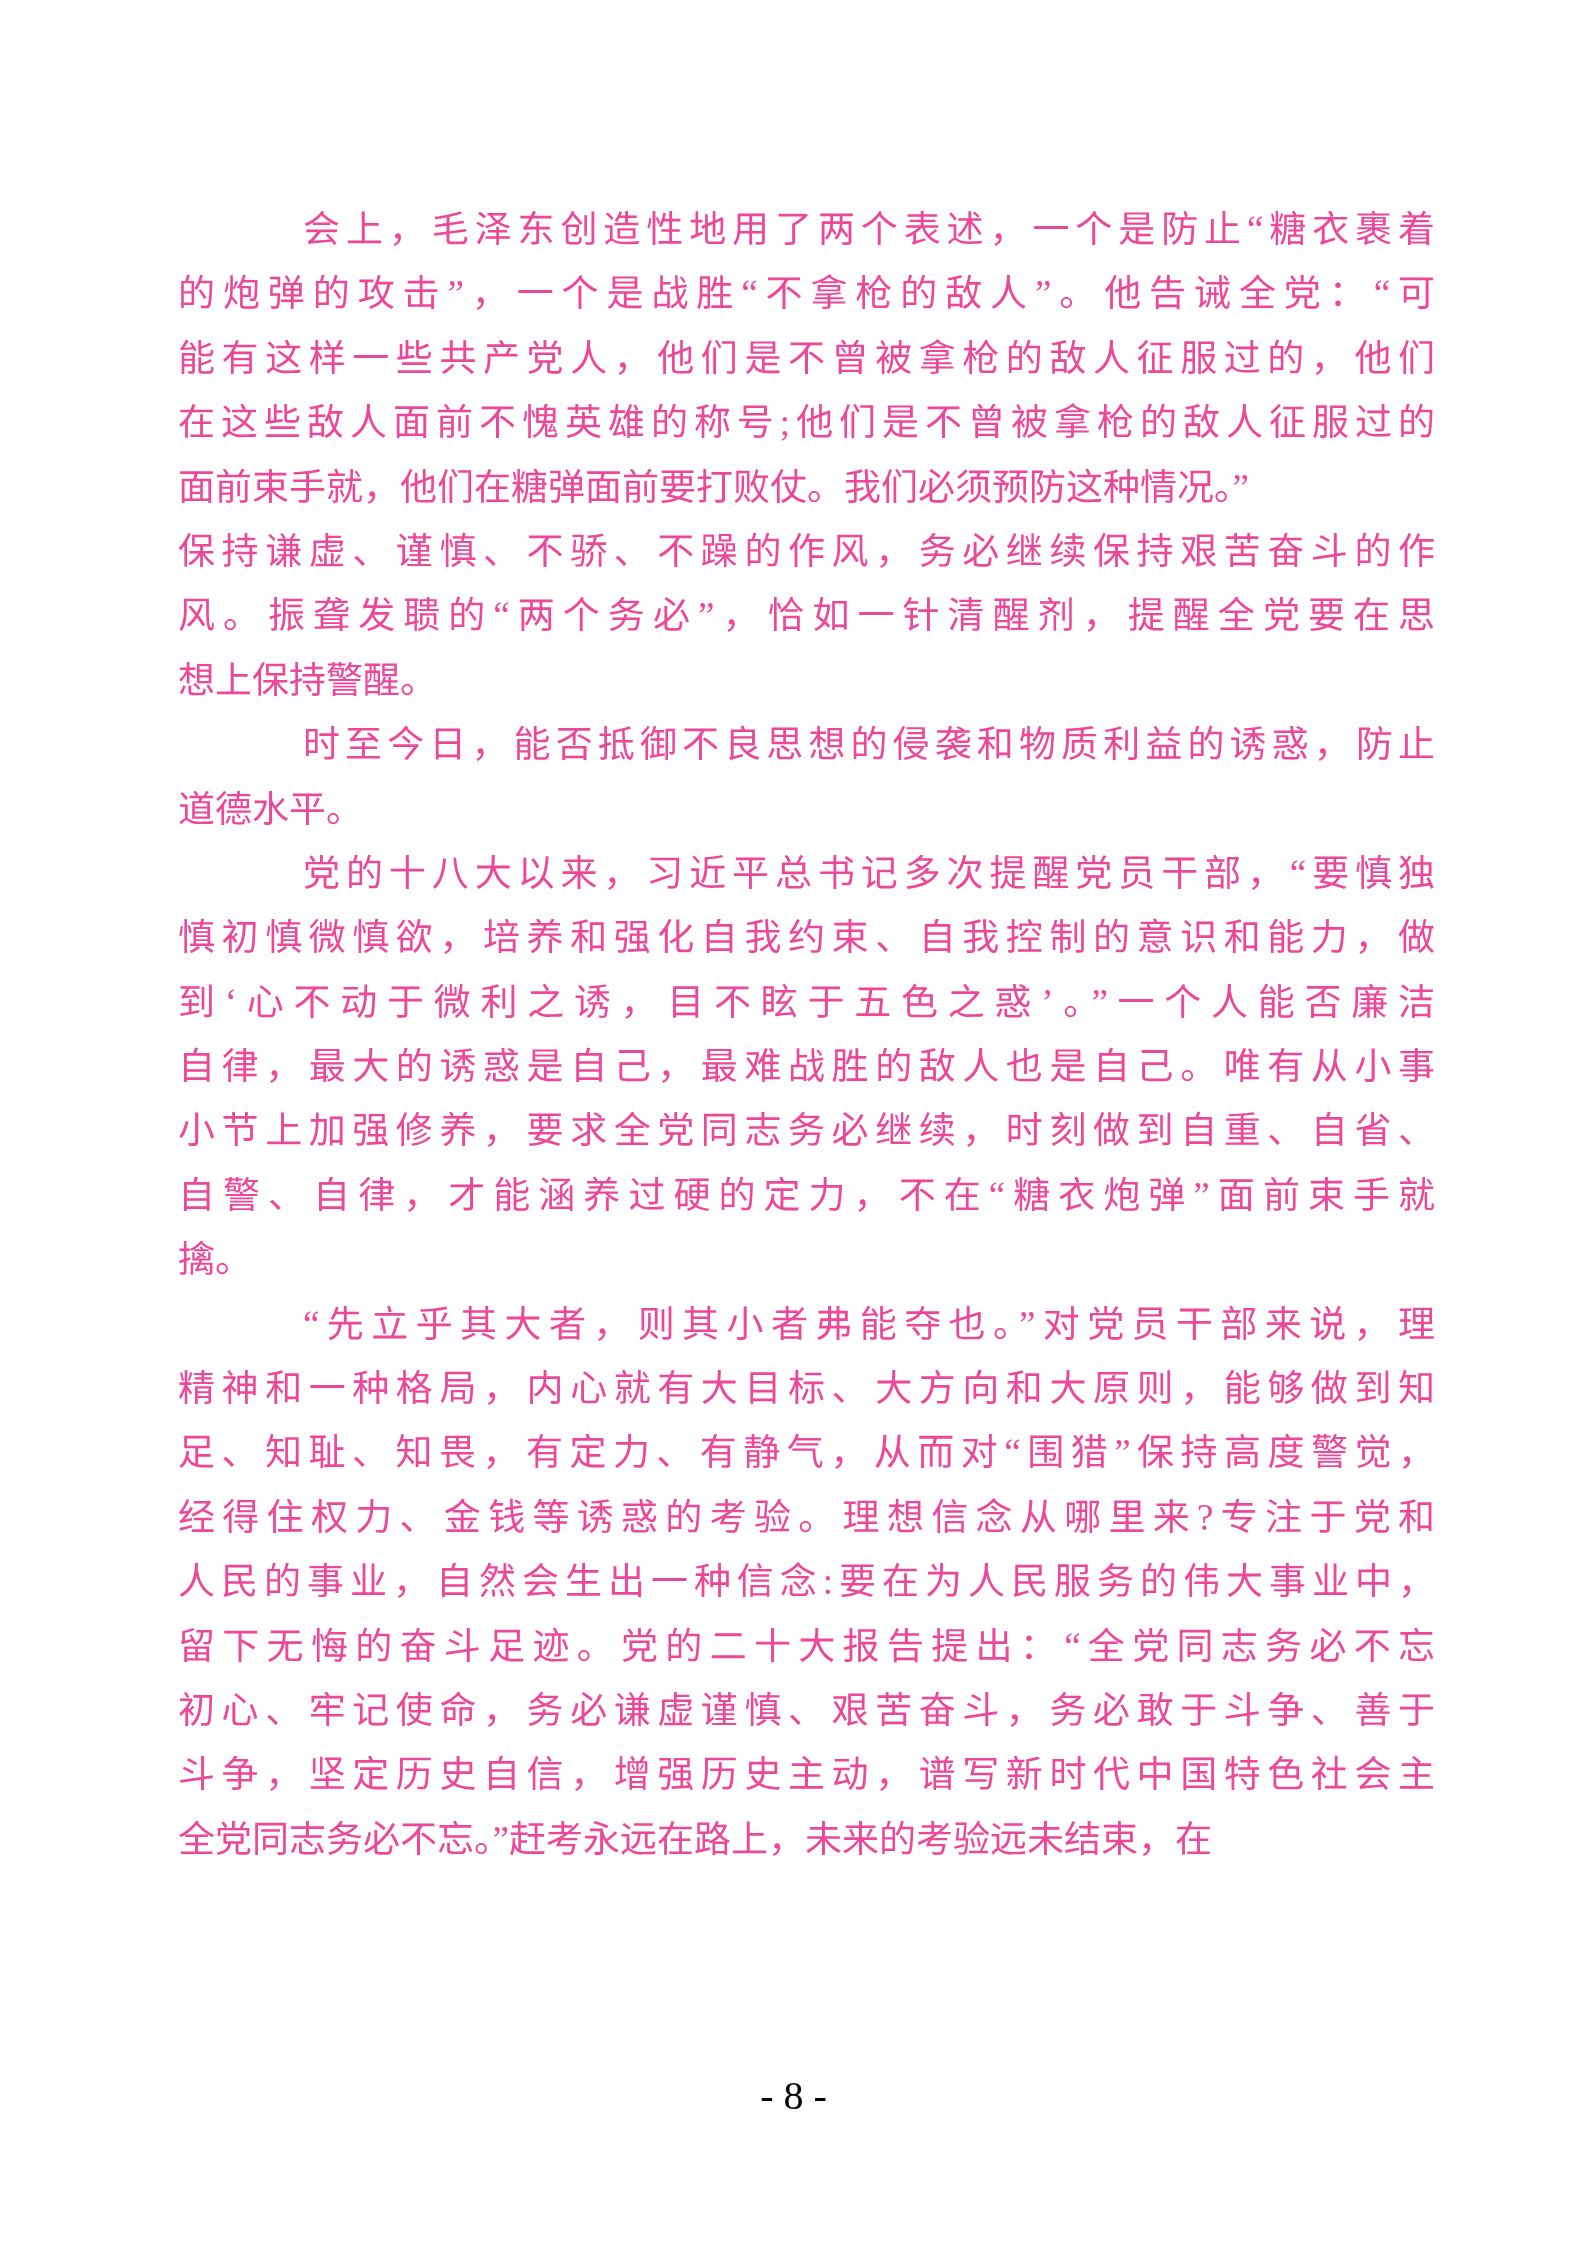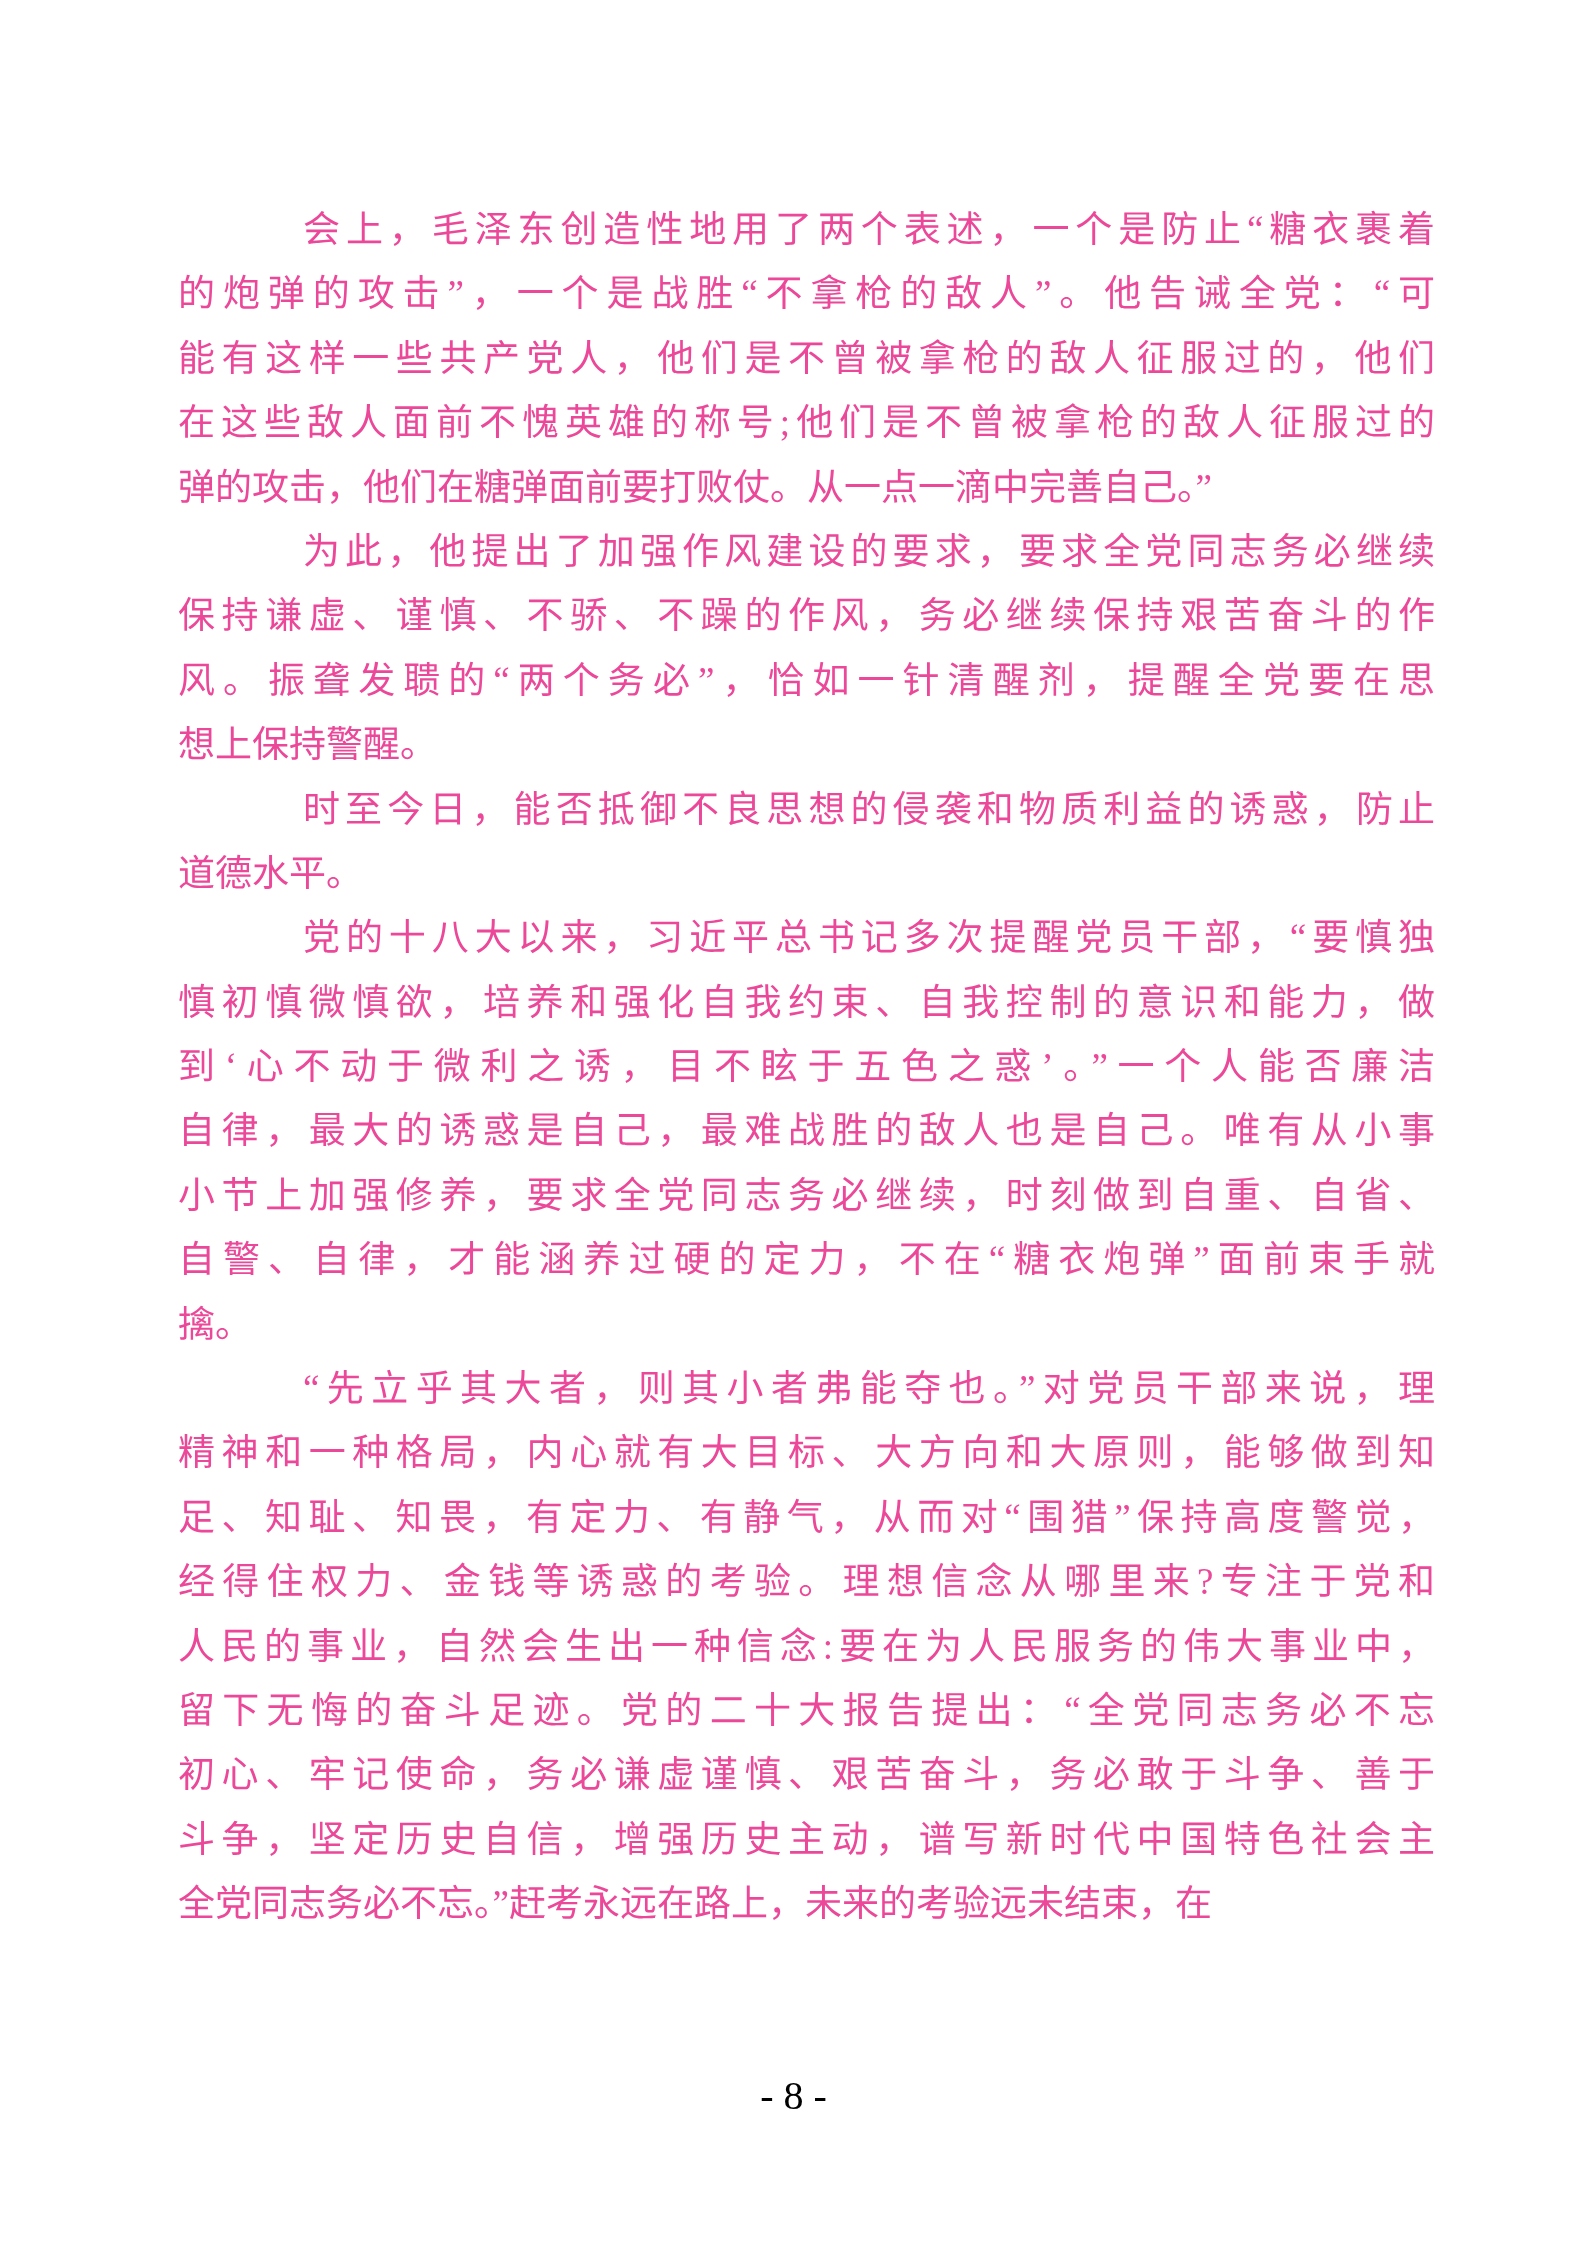--- a/index.html
+++ b/index.html
@@ -60,24 +60,23 @@
 </head>
 <body>
 
 <div class="page">
   <main class="body-text" id="doc-body">
       <div class="paragraph">
         <div class="line first">会上，毛泽东创造性地用了两个表述，一个是防止“糖衣裹着</div>
         <div class="line">的炮弹的攻击”，一个是战胜“不拿枪的敌人”。他告诫全党：“可</div>
         <div class="line">能有这样一些共产党人，他们是不曾被拿枪的敌人征服过的，他们</div>
         <div class="line">在这些敌人面前不愧英雄的称号;他们是不曾被拿枪的敌人征服过的</div>
-        <div class="line last">弹的攻击，他们在糖弹面前要打败仗。从一点一滴中完善自己。”</div>
+        <div class="line last">面前束手就，他们在糖弹面前要打败仗。我们必须预防这种情况。”</div>
       </div>
       <div class="paragraph">
-        <div class="line first">为此，他提出了加强作风建设的要求，要求全党同志务必继续</div>
         <div class="line">保持谦虚、谨慎、不骄、不躁的作风，务必继续保持艰苦奋斗的作</div>
         <div class="line">风。振聋发聩的“两个务必”，恰如一针清醒剂，提醒全党要在思</div>
         <div class="line last">想上保持警醒。</div>
       </div>
       <div class="paragraph">
         <div class="line first">时至今日，能否抵御不良思想的侵袭和物质利益的诱惑，防止</div>
         <div class="line last">道德水平。</div>
       </div>
       <div class="paragraph">
         <div class="line first">党的十八大以来，习近平总书记多次提醒党员干部，“要慎独</div>

